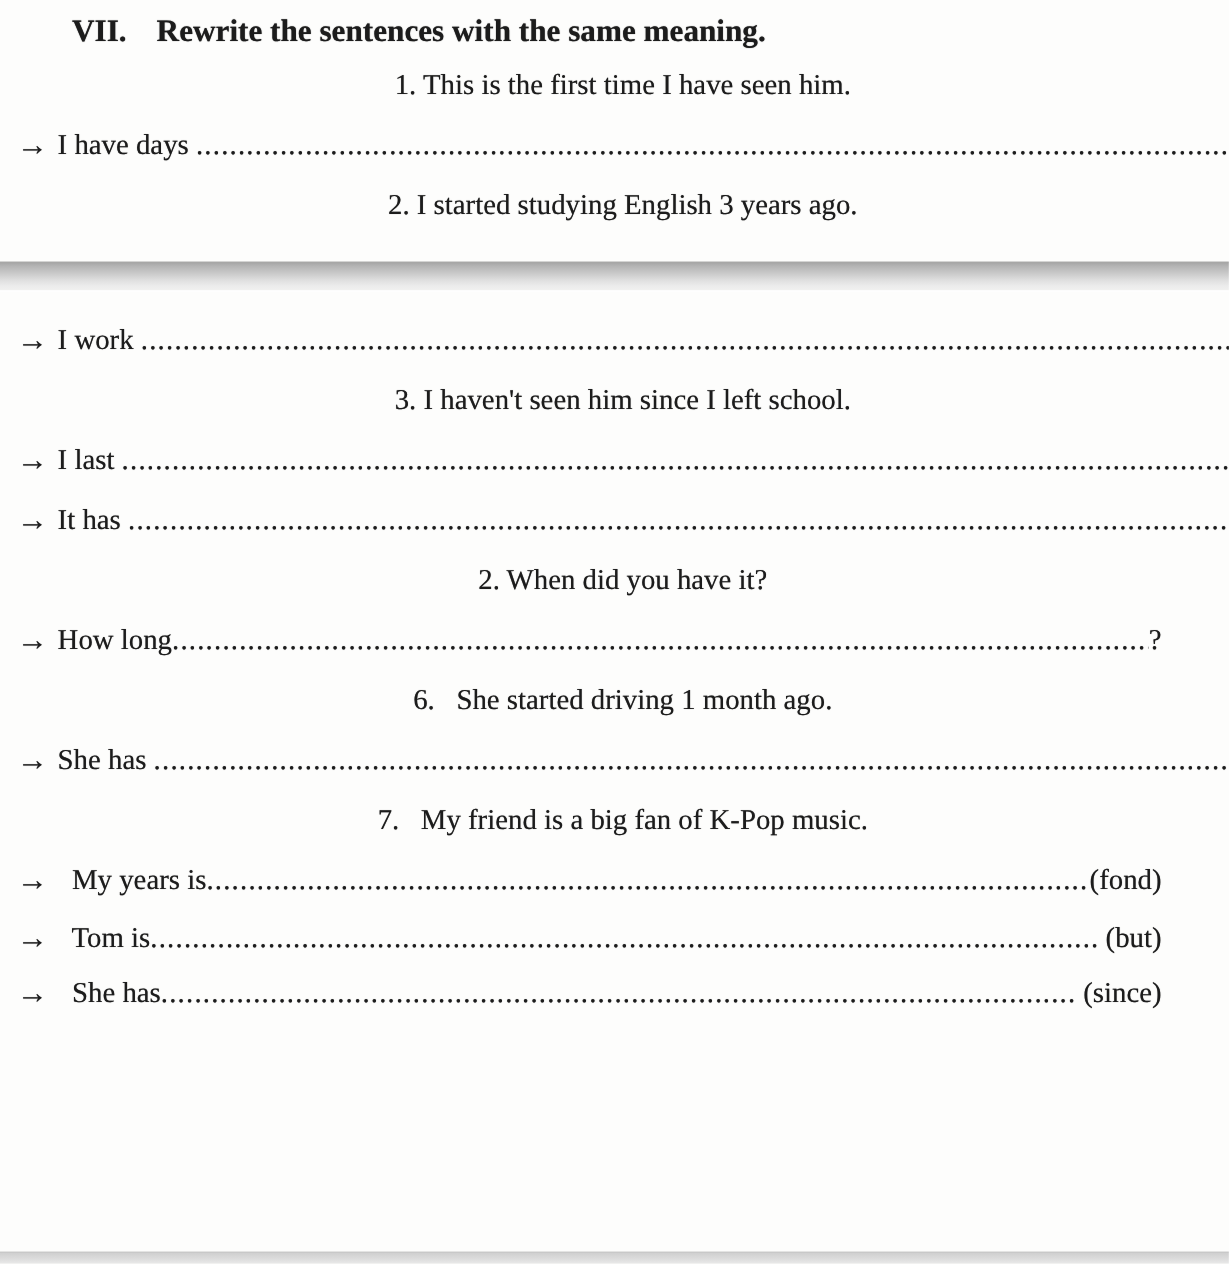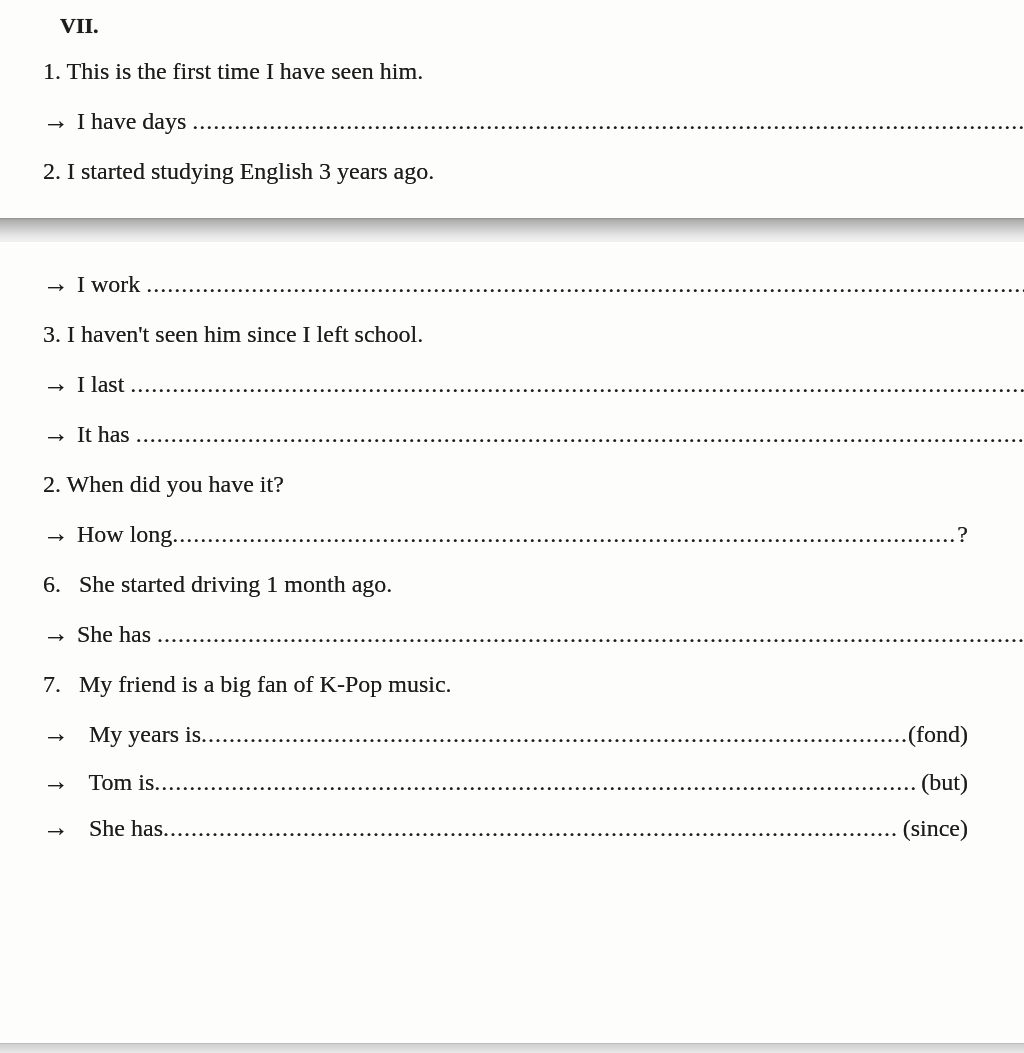--- a/index.html
+++ b/index.html
@@ -10,32 +10,33 @@
     font-family:"Liberation Serif", serif;
     overflow:hidden;
     position:relative;
   }
   .page { position:relative; width:1024px; height:1053px; }
 
   .heading {
     padding:6px 0 0 60px;
     height:40px;
     display:flex; align-items:center;
-    font-weight:bold; font-size:22px;
+    font-weight:bold; font-size:26px;
     text-shadow:0 0 .8px rgba(10,10,10,.75);
   }
   .heading .numeral { margin-right:25px; white-space:pre; }
   .heading .htext { white-space:pre; }
 
   .line {
     display:flex; align-items:center;
     height:50px;
-    padding-left:43px;
+    padding-left:14px;
     font-size:24px;
     text-shadow:0 0 .6px rgba(15,15,15,.65);
+    justify-content:center;
   }
   #list2 .line:nth-child(n+11) { height:46px; }
 
   .qt, .stem, .suffix { white-space:pre; }
   .arrow { font-size:26px; margin-right:2px; line-height:1; }
   .dots {
     flex:1 1 0;
     overflow:hidden;
     white-space:nowrap;
     letter-spacing:1px;
@@ -61,20 +62,21 @@
     background:linear-gradient(to bottom, #cfcfcf 0%, #dcdcdc 55%, #e9e9e9 100%);
   }
 </style>
 </head>
 <body>
 
 <div class="page">
 
   <div class="heading">
     <span class="numeral">VII.</span>
+    <span class="htext">Rewrite the sentences with the same meaning.</span>
   </div>
 
   <div id="list1">
       <div class="line q">
         <span class="qt">1. This is the first time I have seen him.</span>
       </div>
       <div class="line a">
         <span class="arrow">→</span>
         <span class="stem"> I have days </span>
         <span class="dots">............................................................................................................................................................................................................................................................................................................</span>

